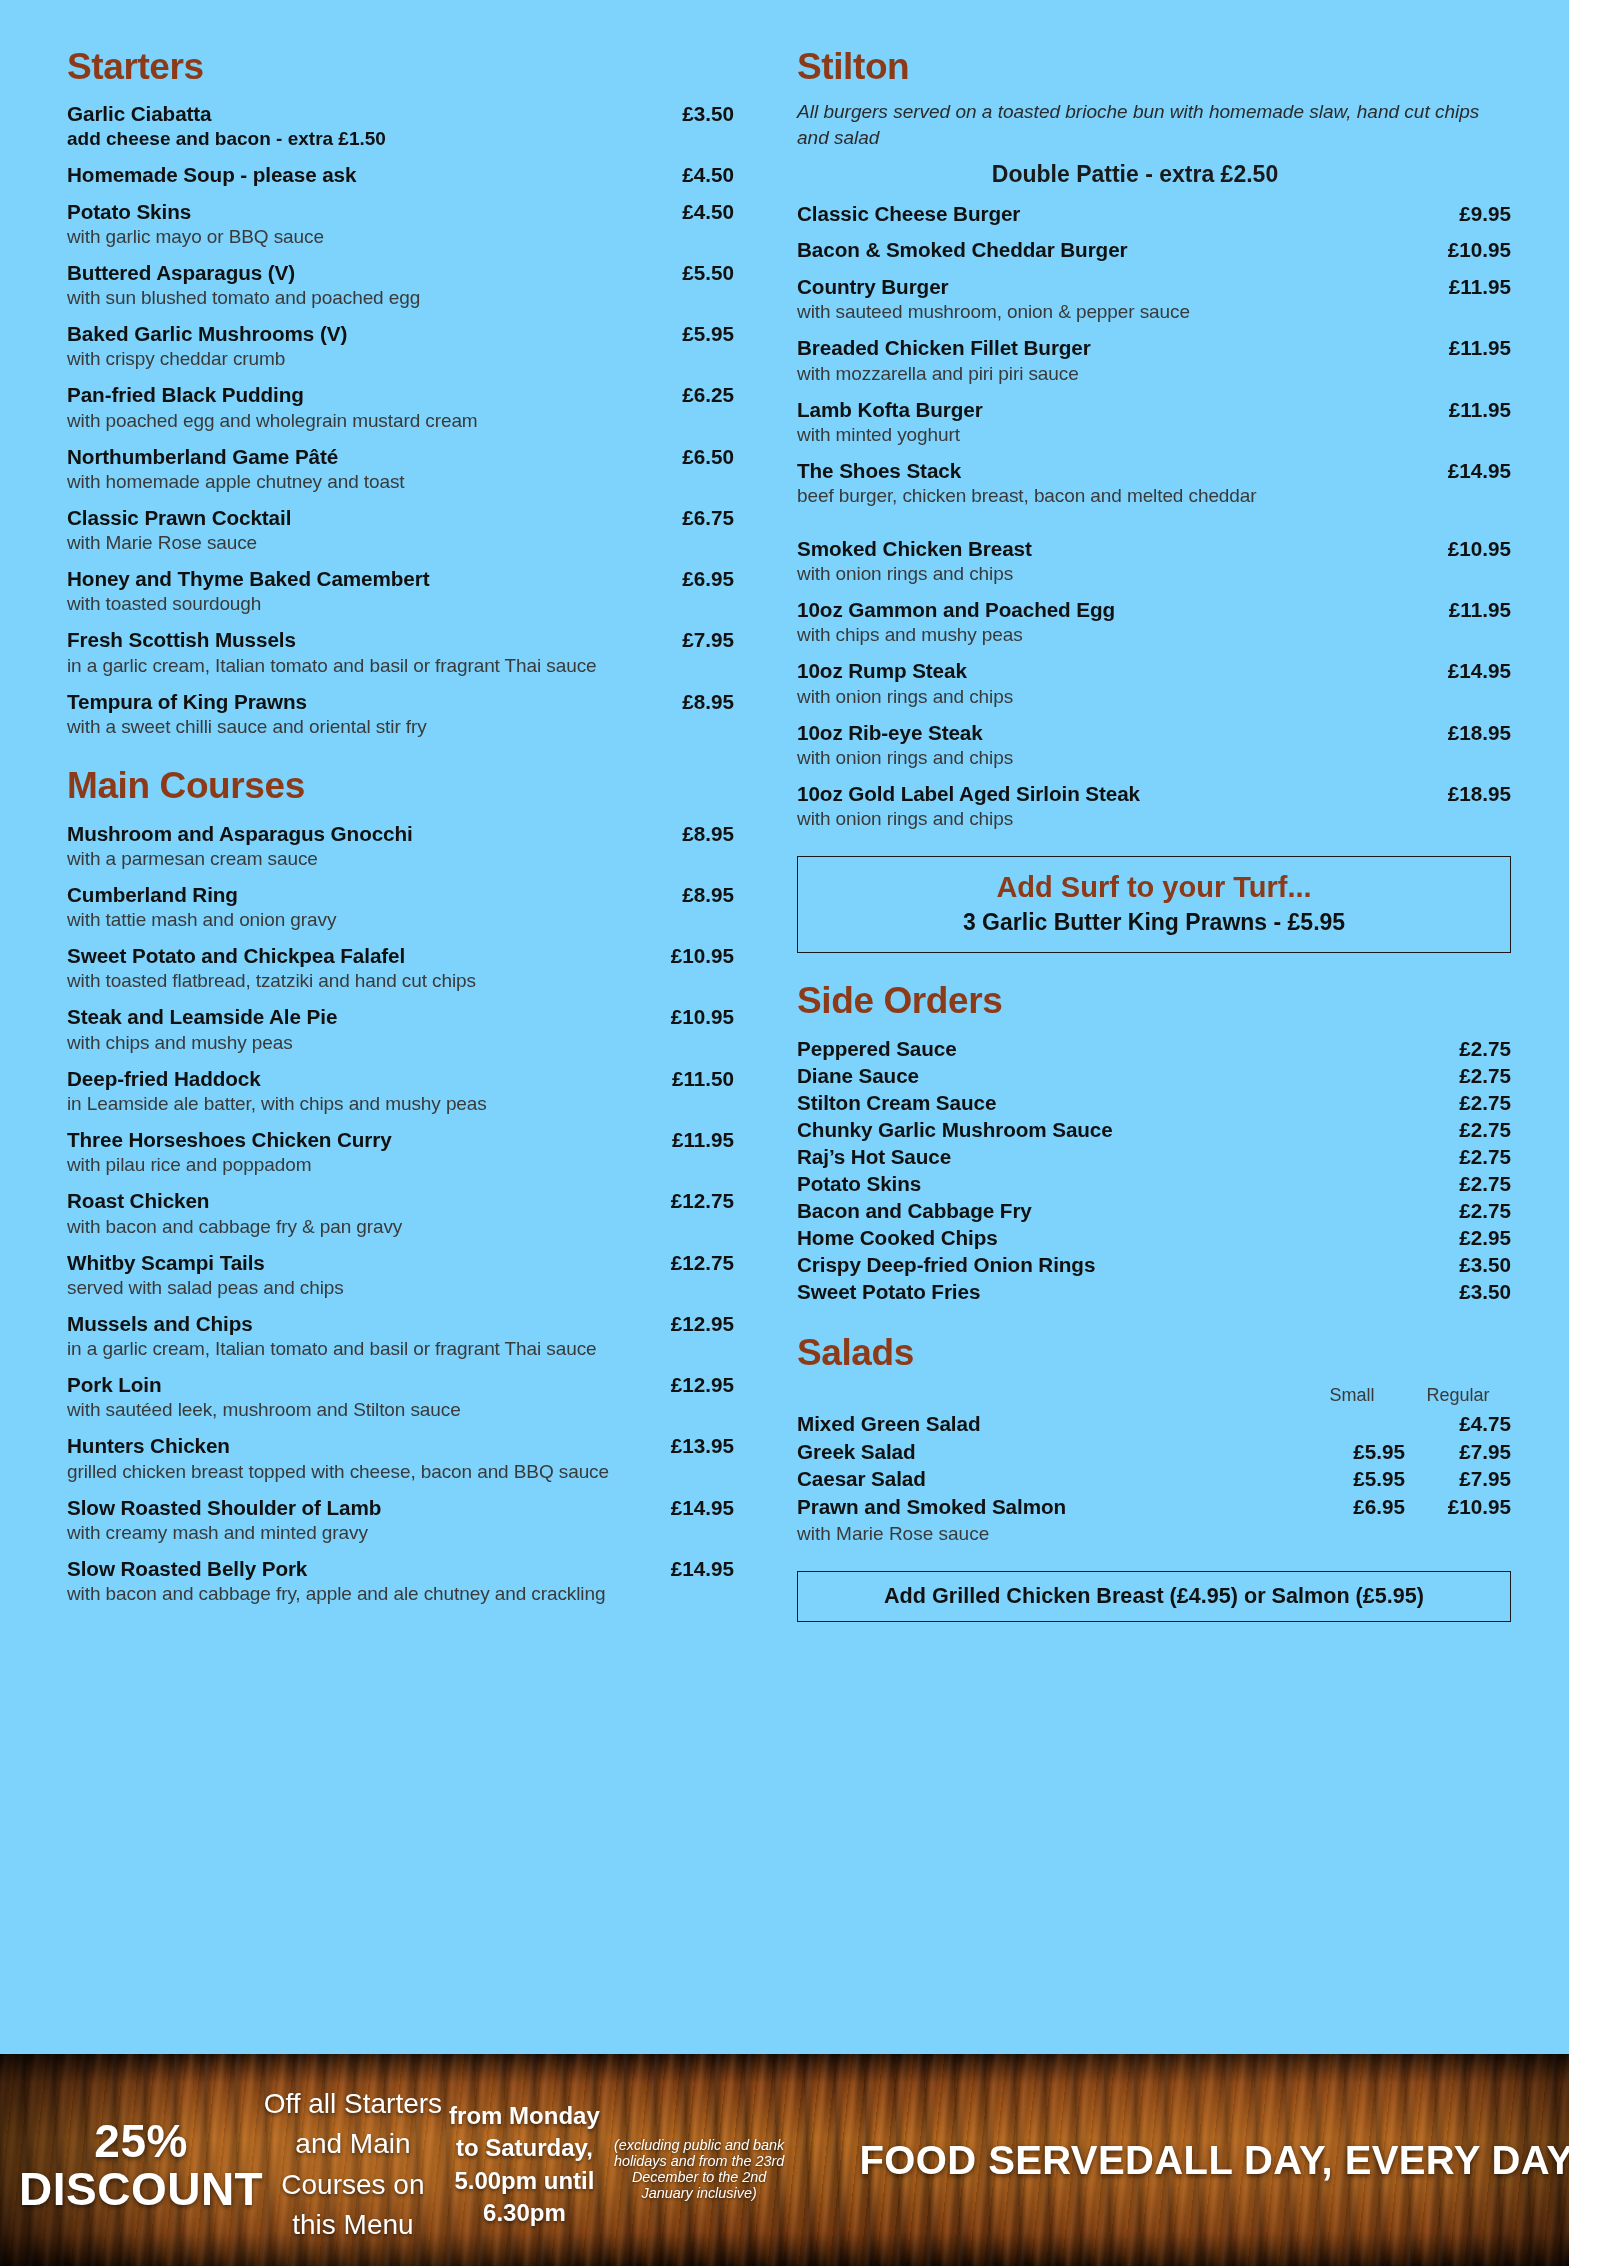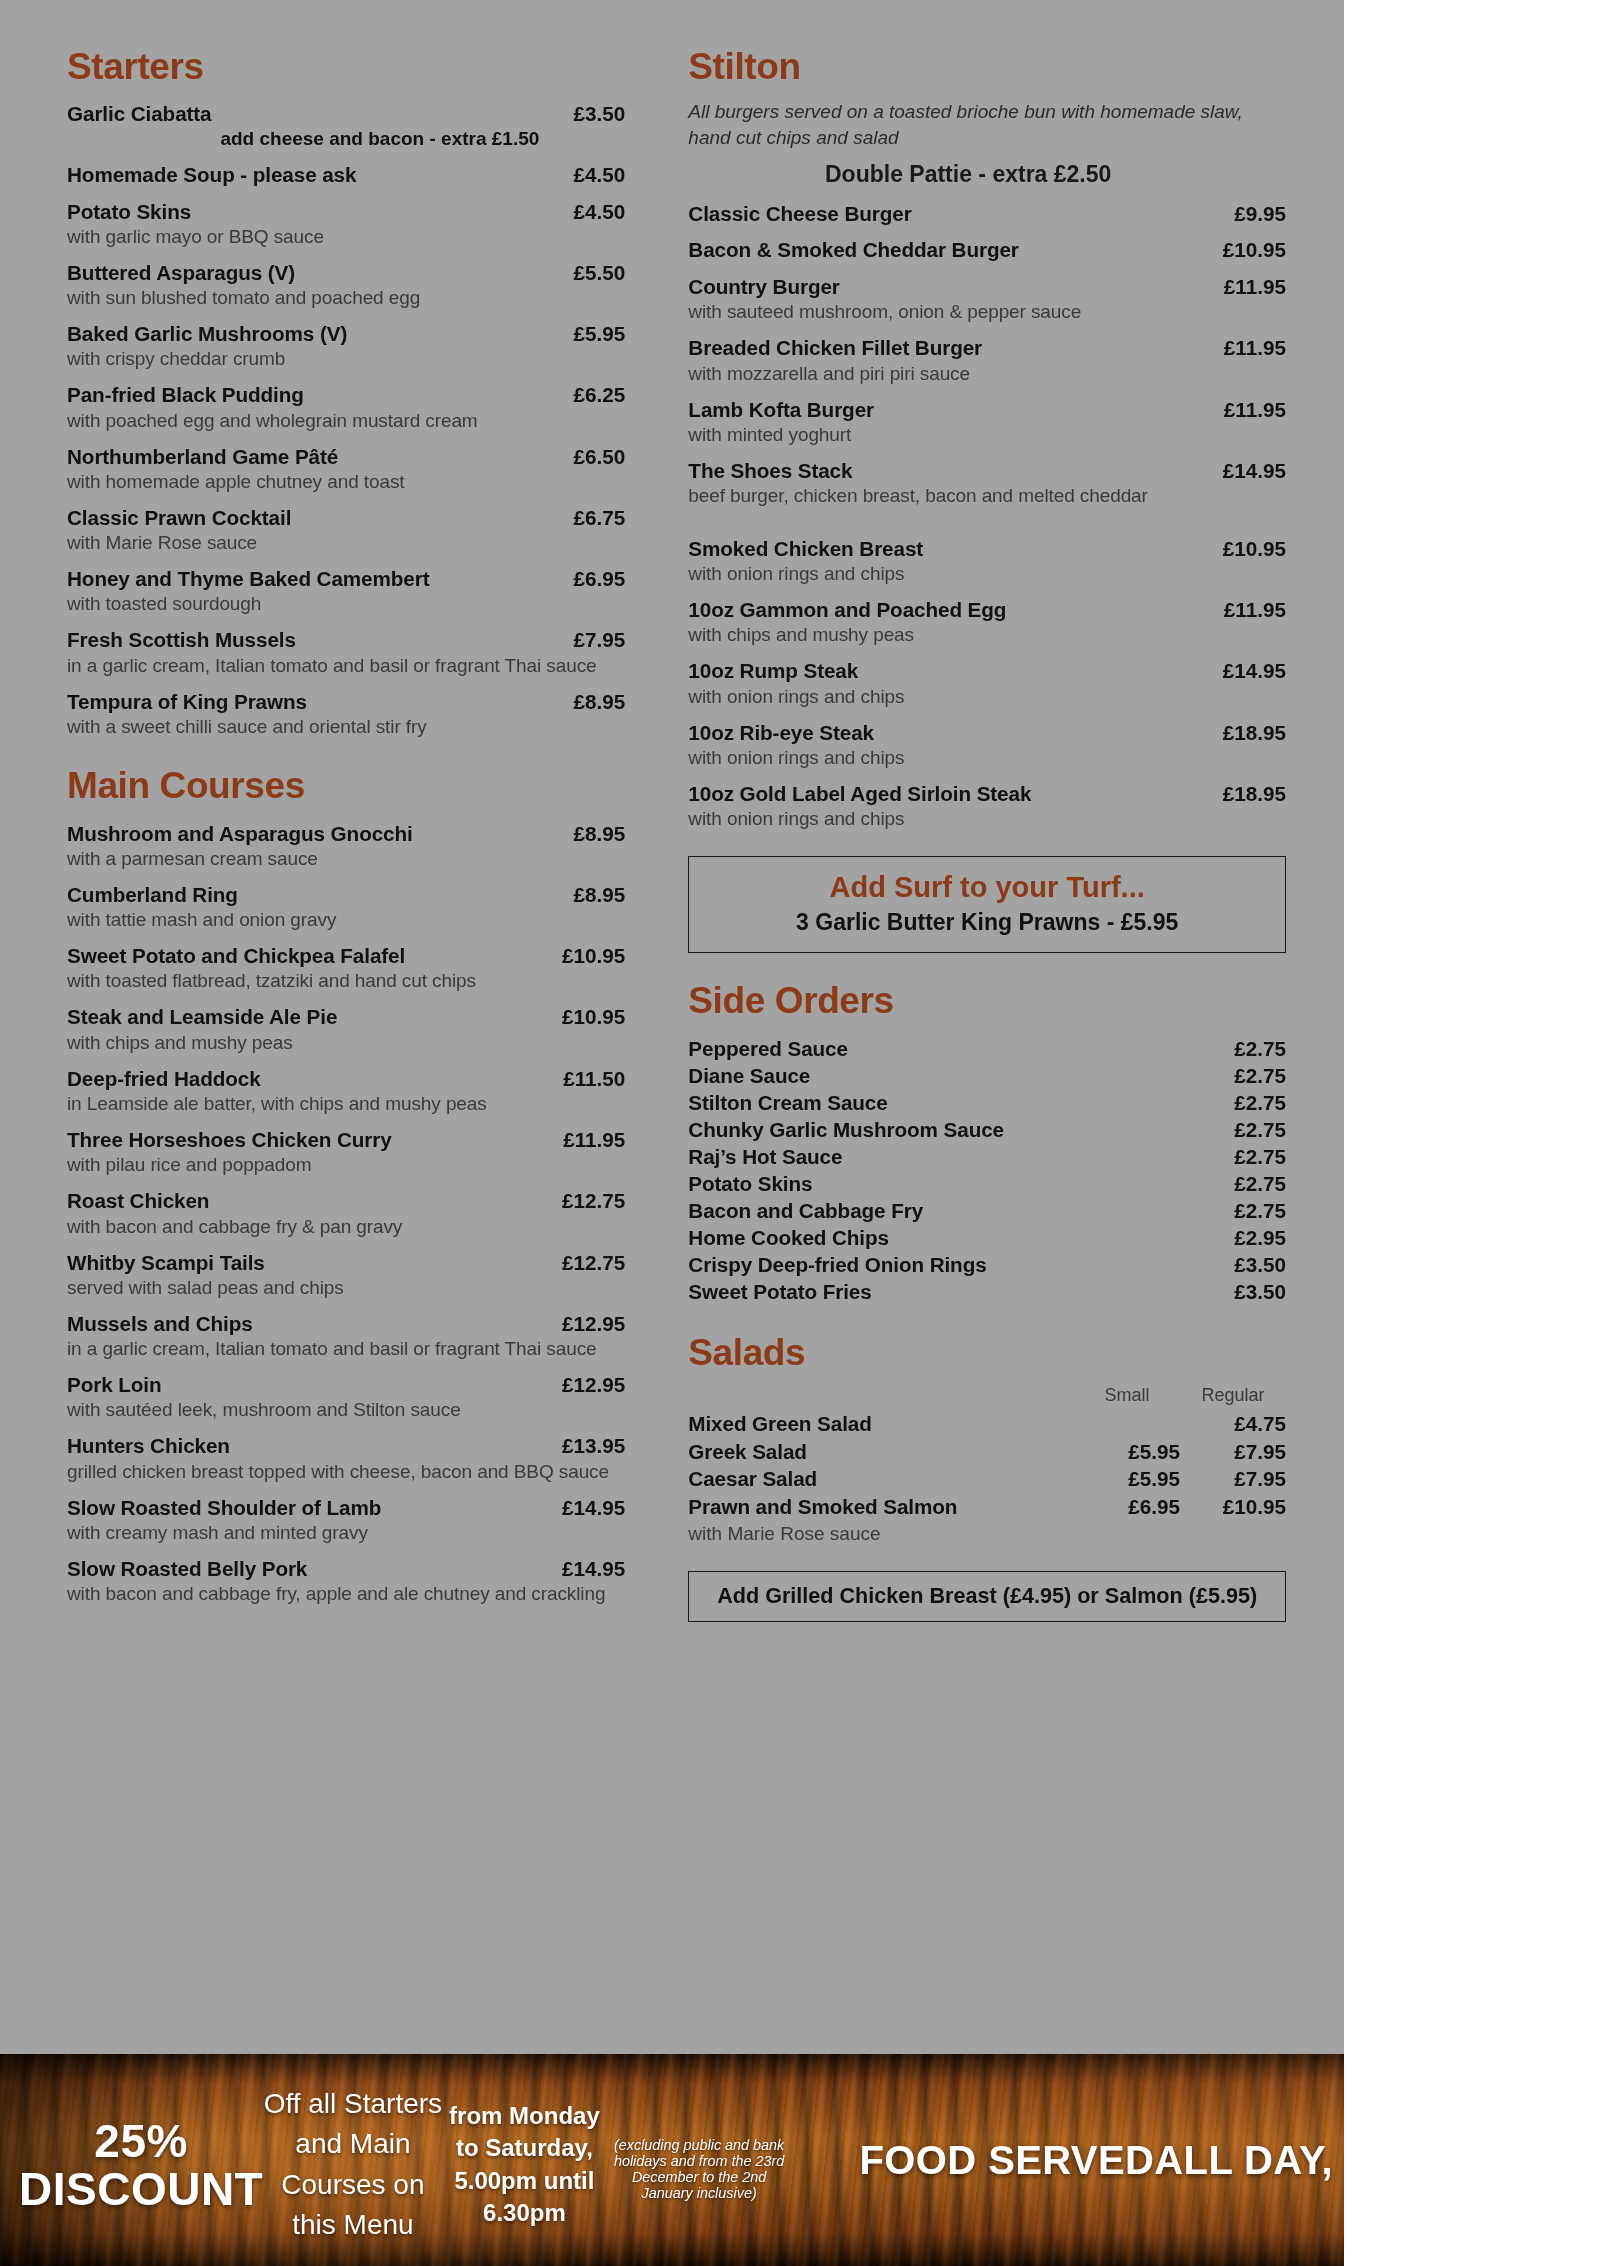--- a/index.html
+++ b/index.html
@@ -7,23 +7,23 @@
   html, body {
     width: 1622px;
     height: 2266px;
     background: #ffffff;
     font-family: "Liberation Sans", sans-serif;
     -webkit-font-smoothing: antialiased;
   }
 
   .page {
     position: relative;
-    width: 1344px;
+    width: 1569px;
     height: 2266px;
-    background: #a3a3a3;
+    background: #7dd3fc;
     overflow: hidden;
   }
 
   .columns {
     display: flex;
     padding: 48px 58px 0 67px;
     gap: 63px;
     height: 2054px;
   }
 
@@ -90,21 +90,21 @@
     font-weight: 300;
     color: #3a3a3a;
     line-height: 1.24;
     margin-top: 1px;
     letter-spacing: -0.1px;
   }
   .item-subnote {
     font-size: 19px;
     font-weight: bold;
     color: #111111;
-    text-align: right;
+    text-align: left;
     padding-right: 86px;
     margin-top: 1.9px;
   }
 
   
   .col-left .item-price { min-width: 100px; }
   .col-right .item-price { min-width: 100px; }
 
   
   .item.compact { margin-bottom: 2.9px; }

